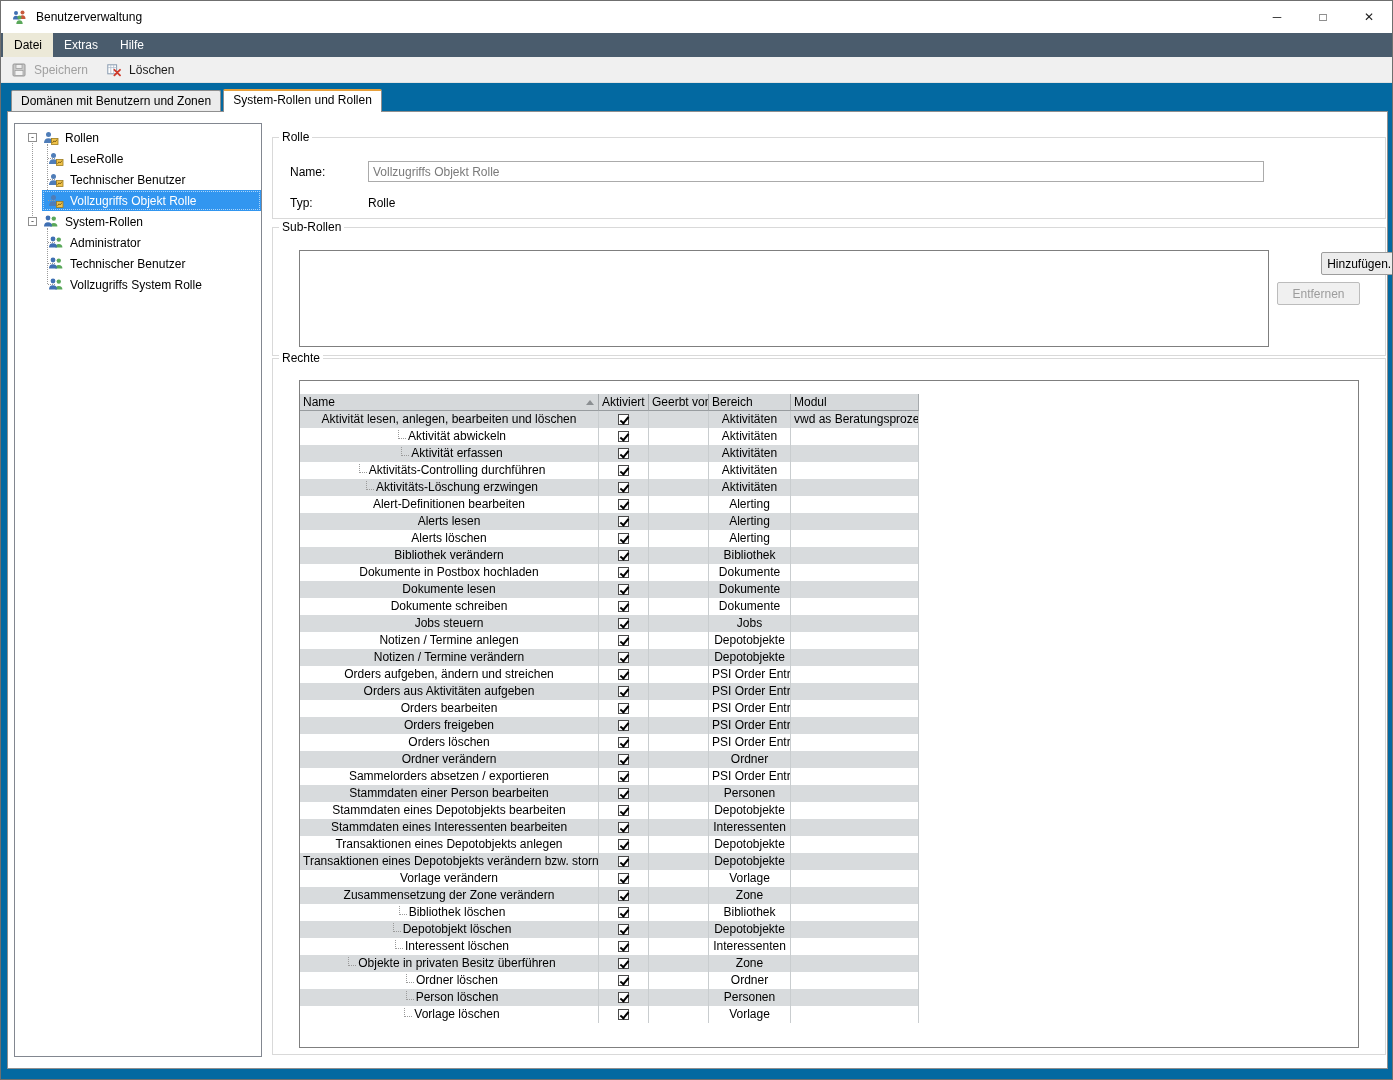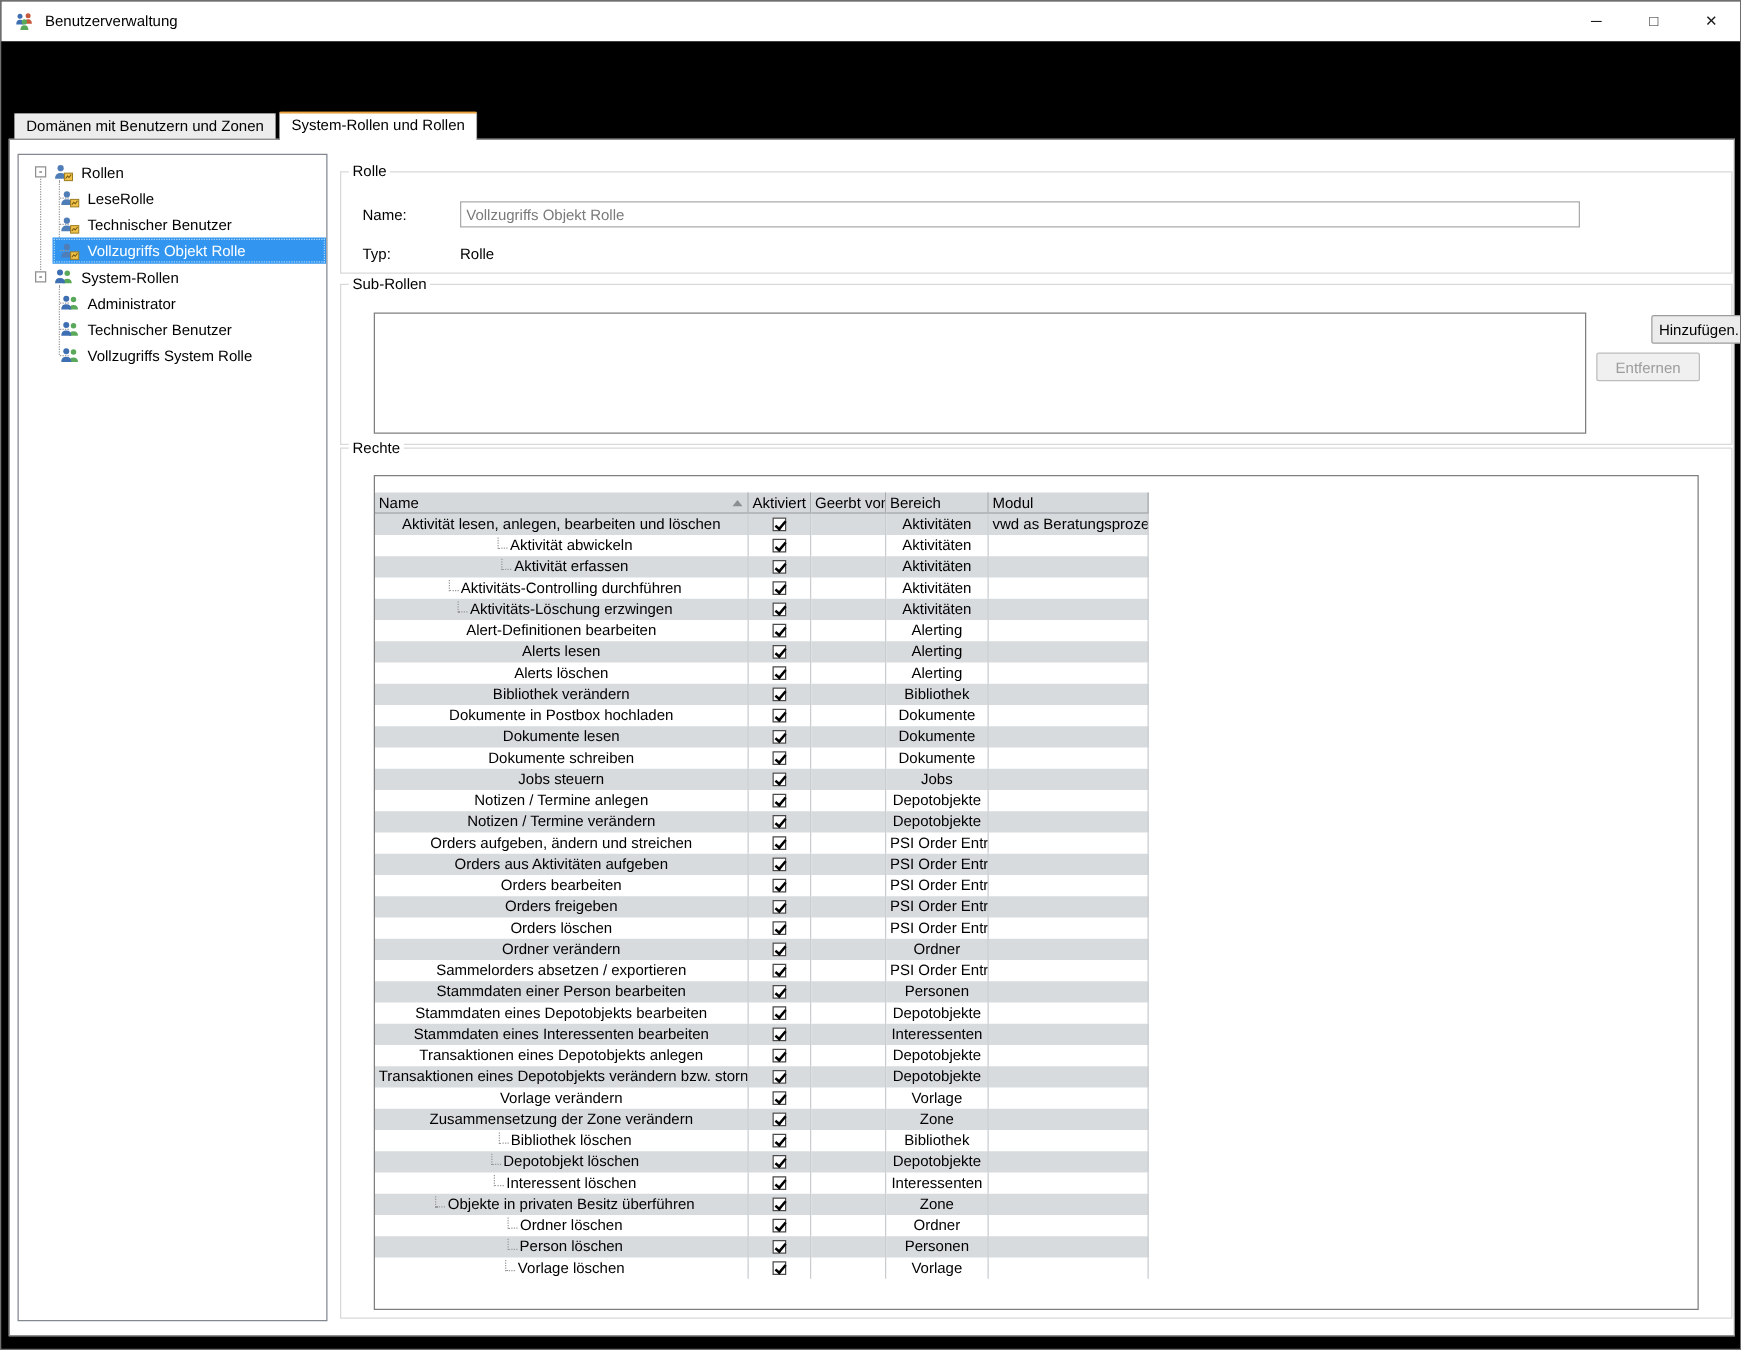--- a/index.html
+++ b/index.html
@@ -1,17 +1,17 @@
 <!DOCTYPE html>
 <html><head>
 <meta charset="utf-8">
 <style>
   *{box-sizing:border-box;margin:0;padding:0;}
   body{width:1393px;height:1080px;font-family:"Liberation Sans",sans-serif;font-size:12px;background:#bfbfbf;}
-  .window{position:relative;width:1393px;height:1080px;background:#000000;border:1px solid #6f6f6f;overflow:hidden;}
+  .window{position:relative;width:1393px;height:1080px;background:#0369a1;border:1px solid #6f6f6f;overflow:hidden;}
 
   
   .titlebar{height:32px;background:#ffffff;display:flex;align-items:center;}
   .appicon{margin-left:11px;width:16px;height:16px;display:inline-flex;}
   .titlebar .title{margin-left:8px;color:#000;}
   .wincontrols{margin-left:auto;display:flex;height:100%;}
   .winbtn{width:46px;height:100%;display:flex;align-items:center;justify-content:center;font-size:12px;color:#1a1a1a;cursor:default;}
 
   
   .menubar{height:24px;background:#4a5c6d;display:flex;align-items:stretch;padding-left:2px;}
@@ -96,21 +96,48 @@
         </svg>
       </span>
     <span class="title">Benutzerverwaltung</span>
     <div class="wincontrols">
       <div class="winbtn">─</div>
       <div class="winbtn">□</div>
       <div class="winbtn">✕</div>
     </div>
   </div>
 
-
+  <div class="menubar">
+      <div class="menu-item active">Datei</div>
+      <div class="menu-item">Extras</div>
+      <div class="menu-item">Hilfe</div>
+    </div>
+
+  <div class="toolbar">
+    <div class="tool disabled">
+      <span class="ticon">
+          <svg width="14" height="14" viewBox="0 0 14 14">
+            <rect x="1" y="1" width="12" height="12" rx="1" fill="#c9c9c9" stroke="#989898"></rect>
+            <rect x="4" y="1.6" width="6" height="3.8" fill="#eeeeee" stroke="#989898" stroke-width="0.7"></rect>
+            <rect x="3" y="7.4" width="8" height="5" fill="#f3f3f3" stroke="#989898" stroke-width="0.7"></rect>
+          </svg>
+        </span>
+      <span class="tlabel">Speichern</span>
+    </div>
+    <div class="tool">
+      <span class="ticon">
+          <svg width="14" height="14" viewBox="0 0 14 14">
+            <rect x="0.8" y="1.8" width="8.8" height="9" fill="#ffffff" stroke="#8799ae"></rect>
+            <path d="M0.8 4.6 H9.6 M3.8 1.8 V10.8 M6.7 1.8 V10.8" stroke="#aebccd" stroke-width="0.8" fill="none"></path>
+            <path d="M7.4 6.8 L13 12.4 M13 6.8 L7.4 12.4" stroke="#cf3a2a" stroke-width="1.8" stroke-linecap="round"></path>
+          </svg>
+        </span>
+      <span class="tlabel">Löschen</span>
+    </div>
+  </div>
 
   <div class="tabstrip">
       <div class="tab">Domänen mit Benutzern und Zonen</div>
       <div class="tab active">System-Rollen und Rollen</div>
     </div>
 
   <div class="mainpanel">
 
     <div class="treebox">
       <div class="tree">

